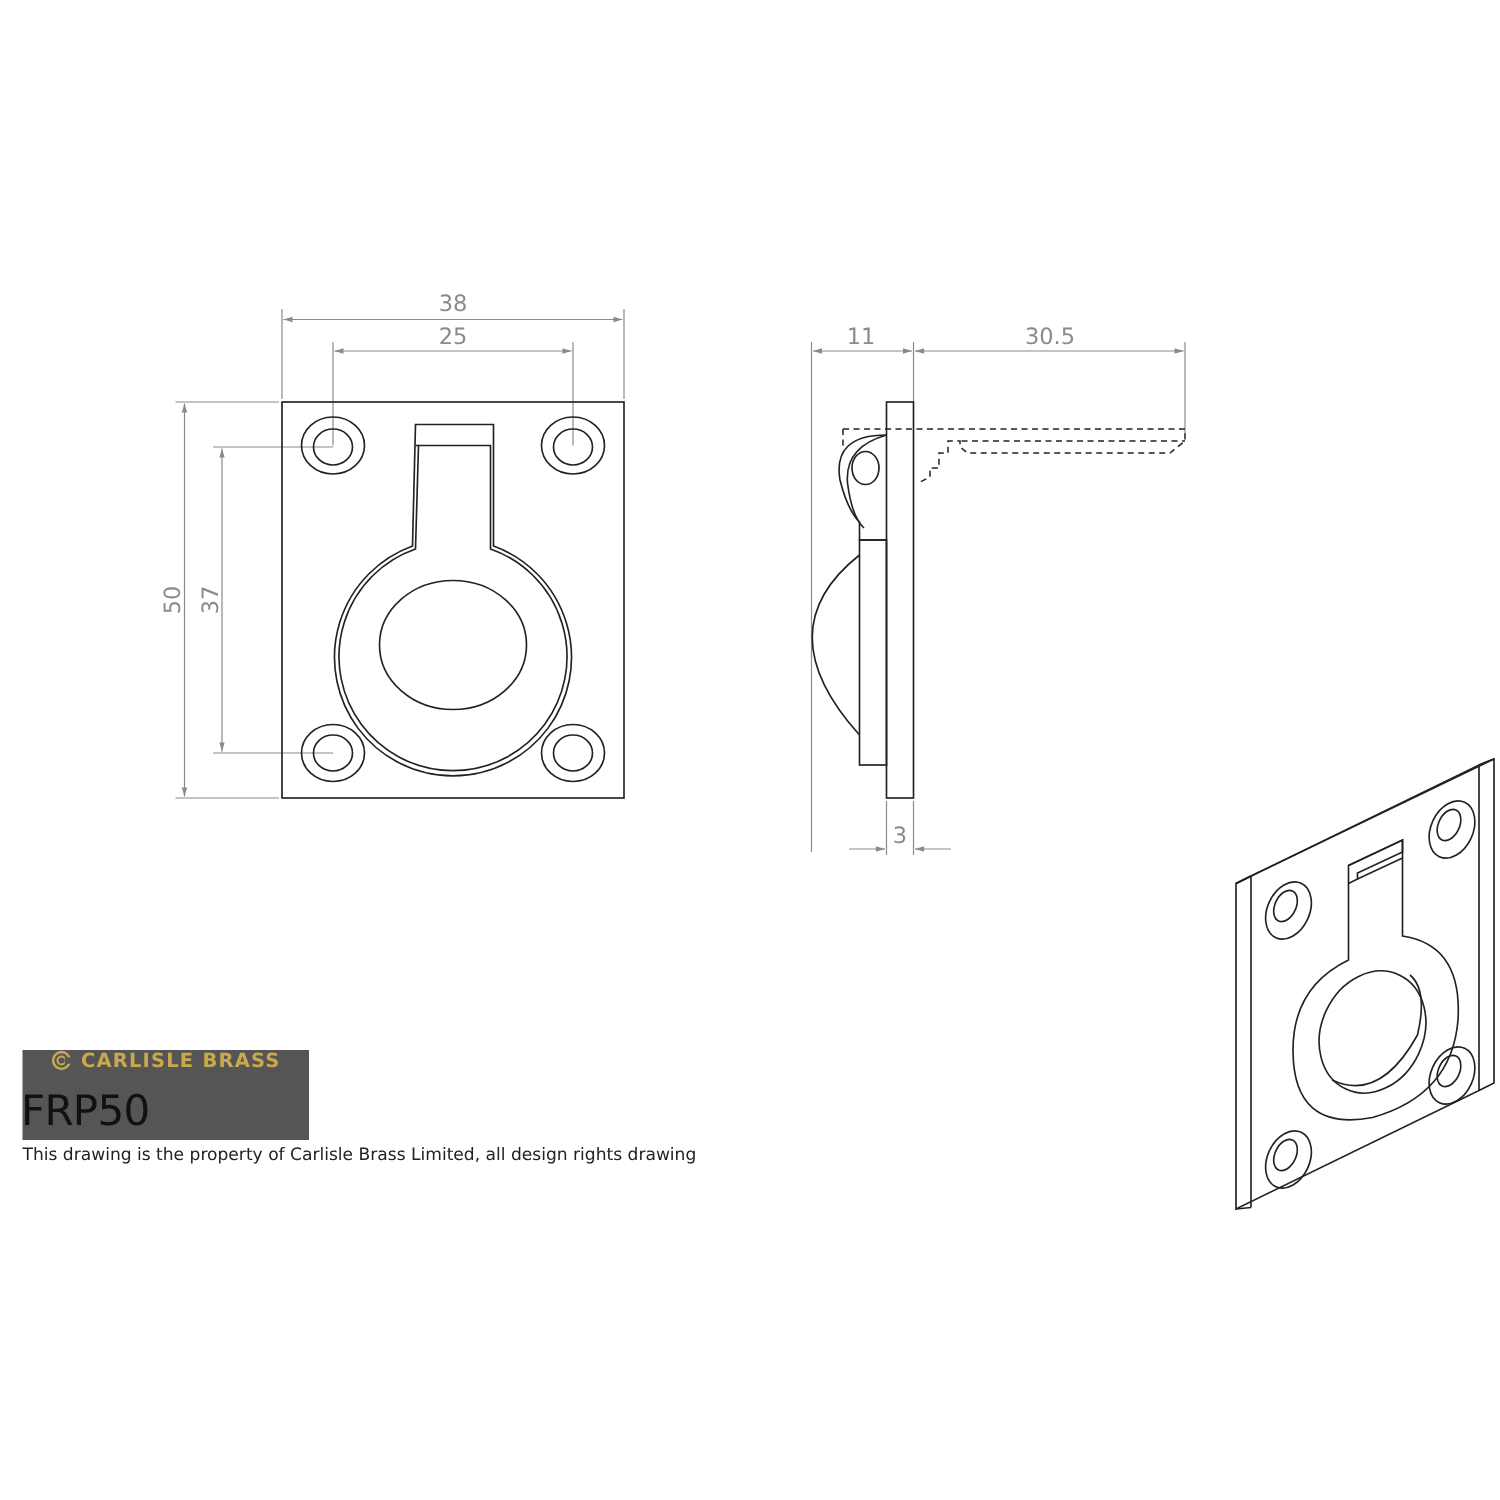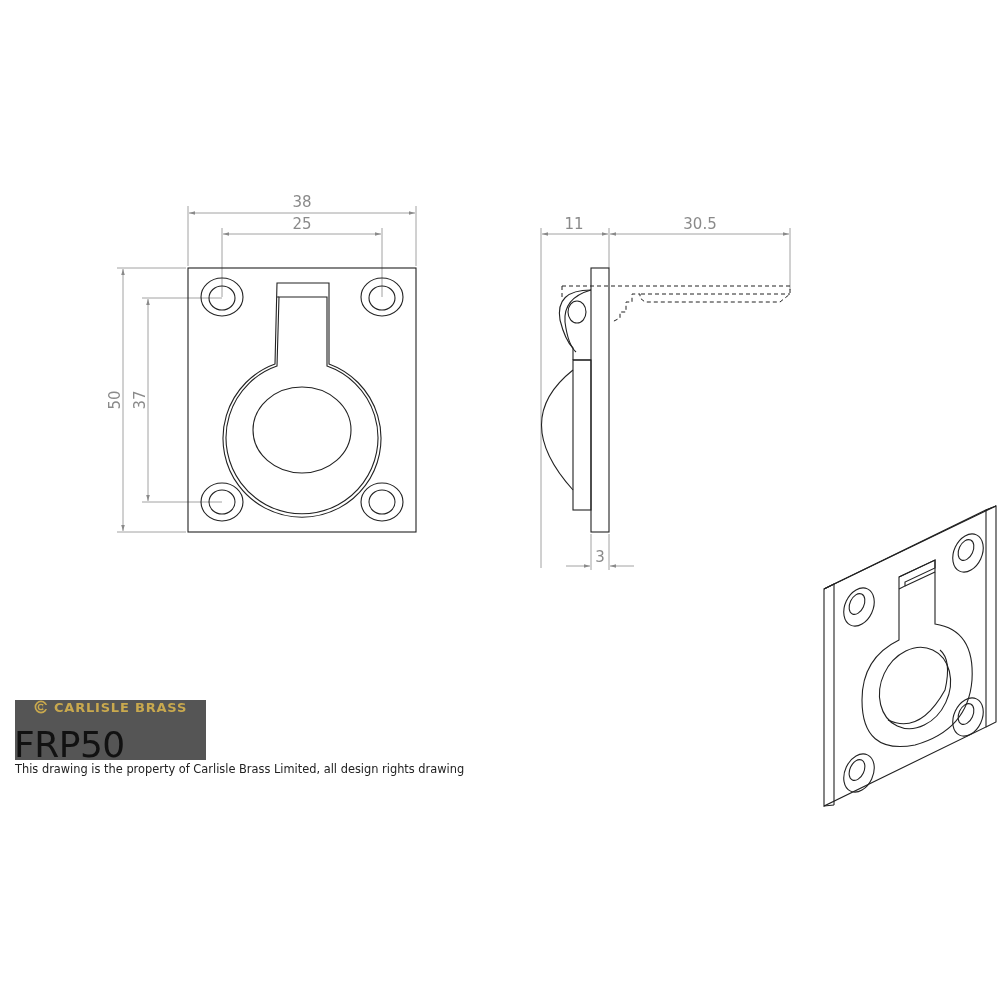--- a/index.html
+++ b/index.html
@@ -2,21 +2,21 @@
 <html><head>
 <meta charset="utf-8">
 <style>
   html, body { margin: 0; padding: 0; background: #ffffff; }
   body { width: 1000px; height: 1000px; position: relative; overflow: hidden; font-family: "DejaVu Sans", sans-serif; }
   #drawing { position: absolute; left: 0; top: 0; width: 1000px; height: 1000px; }
   .dimtext { font-family: "DejaVu Sans", sans-serif; font-size: 15px; fill: #8a8a8a; }
   .logo-box { position: absolute; left: 15px; top: 675px; width: 191px; height: 60px; background: #555555; display: flex; align-items: flex-start; justify-content: center; margin-top: 25px; }
   .logo-text { color: #c9a94e; font-family: "DejaVu Sans", sans-serif; font-weight: bold; font-size: 13px; letter-spacing: 0.8px; margin-left: 6px; }
   .logo-icon { width: 14px; height: 14px; }
-  .code { position: absolute; left: 14px; top: 727px; font-family: "DejaVu Sans", sans-serif; font-size: 36px; color: #111; letter-spacing: -0.5px; line-height: 1; }
+  .code { position: absolute; left: 14px; top: 727px; font-family: "DejaVu Sans", sans-serif; font-size: 28px; color: #111; letter-spacing: -0.5px; line-height: 1; }
   .notice { position: absolute; left: 15px; top: 762px; font-family: "DejaVu Sans", sans-serif; font-size: 11.4px; color: #222; white-space: nowrap; }
 </style>
 </head>
 <body>
 
 <svg id="drawing" viewBox="0 0 1000 1000" xmlns="http://www.w3.org/2000/svg">
   <defs>
     <marker id="arr" viewBox="0 0 10 10" refX="10" refY="5" markerWidth="12" markerHeight="6" orient="auto-start-reverse" markerUnits="userSpaceOnUse">
       <path d="M0,2 L10,5 L0,8 z" fill="#8a8a8a"></path>
     </marker>

